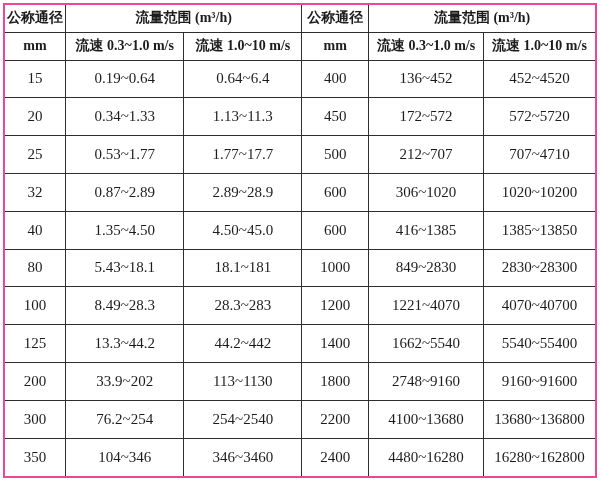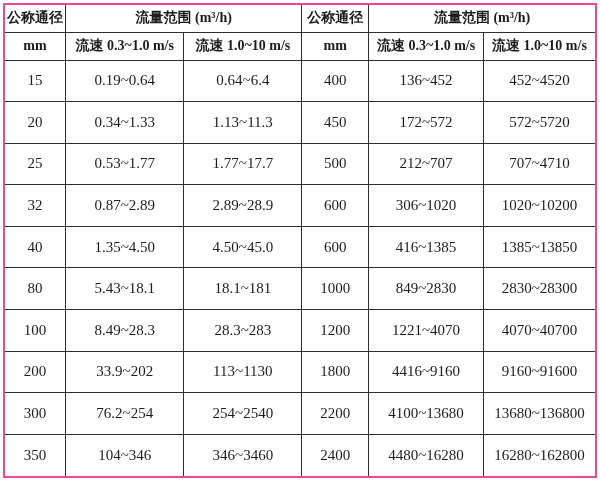--- a/index.html
+++ b/index.html
@@ -123,25 +123,33 @@
         </tr>
         <tr>
           <td>100</td>
           <td>8.49~28.3</td>
           <td>28.3~283</td>
           <td>1200</td>
           <td>1221~4070</td>
           <td>4070~40700</td>
         </tr>
         <tr>
+          <td>125</td>
+          <td>13.3~44.2</td>
+          <td>44.2~442</td>
+          <td>1400</td>
+          <td>1662~5540</td>
+          <td>5540~55400</td>
+        </tr>
+        <tr>
           <td>200</td>
           <td>33.9~202</td>
           <td>113~1130</td>
           <td>1800</td>
-          <td>4416~9160</td>
+          <td>2748~9160</td>
           <td>9160~91600</td>
         </tr>
         <tr>
           <td>300</td>
           <td>76.2~254</td>
           <td>254~2540</td>
           <td>2200</td>
           <td>4100~13680</td>
           <td>13680~136800</td>
         </tr>

